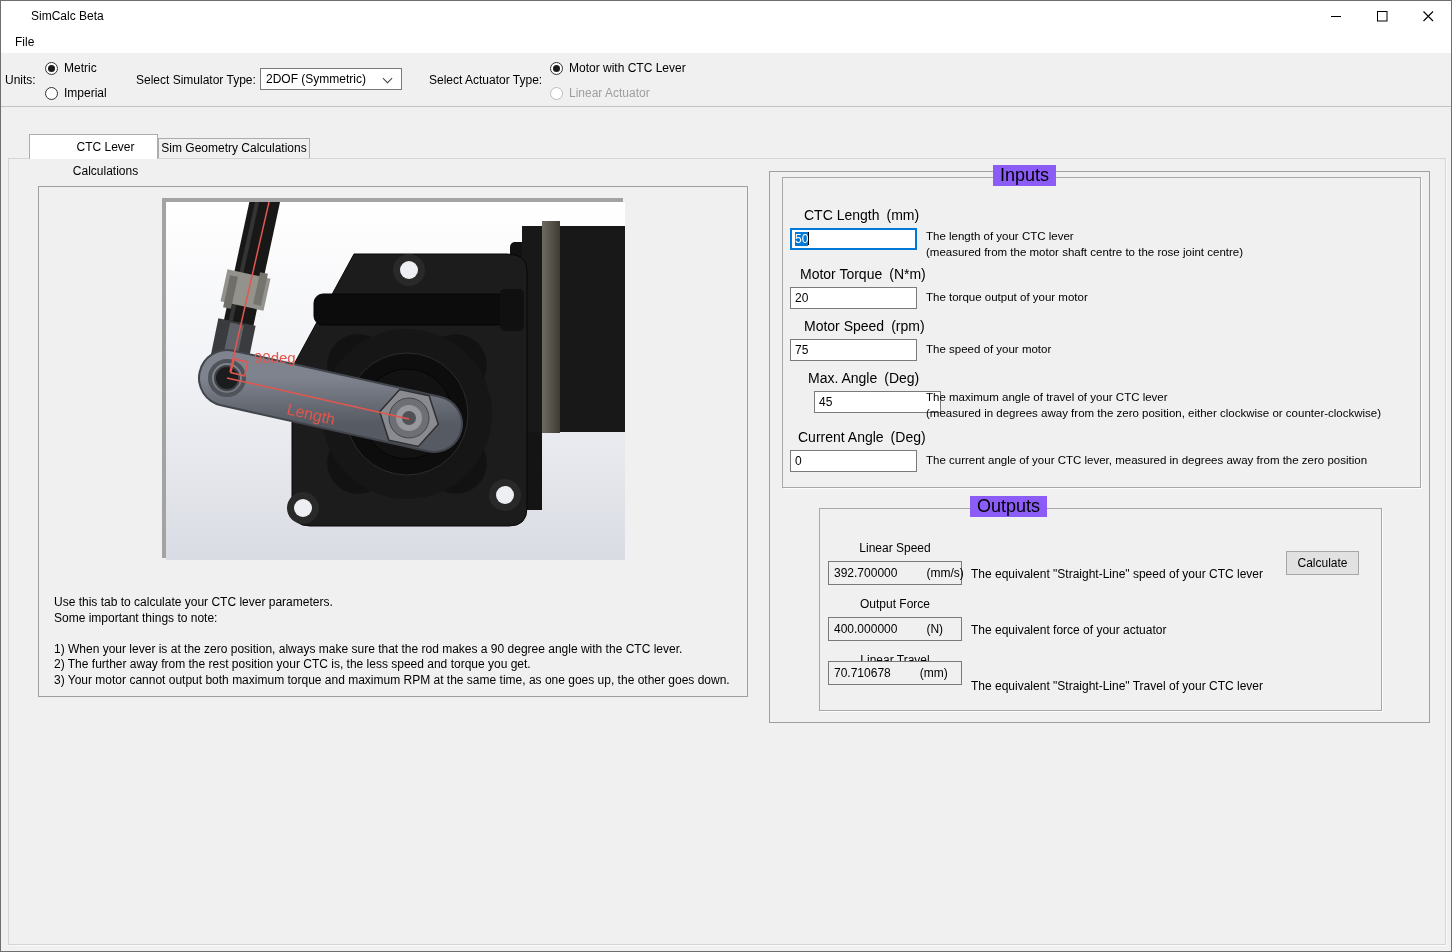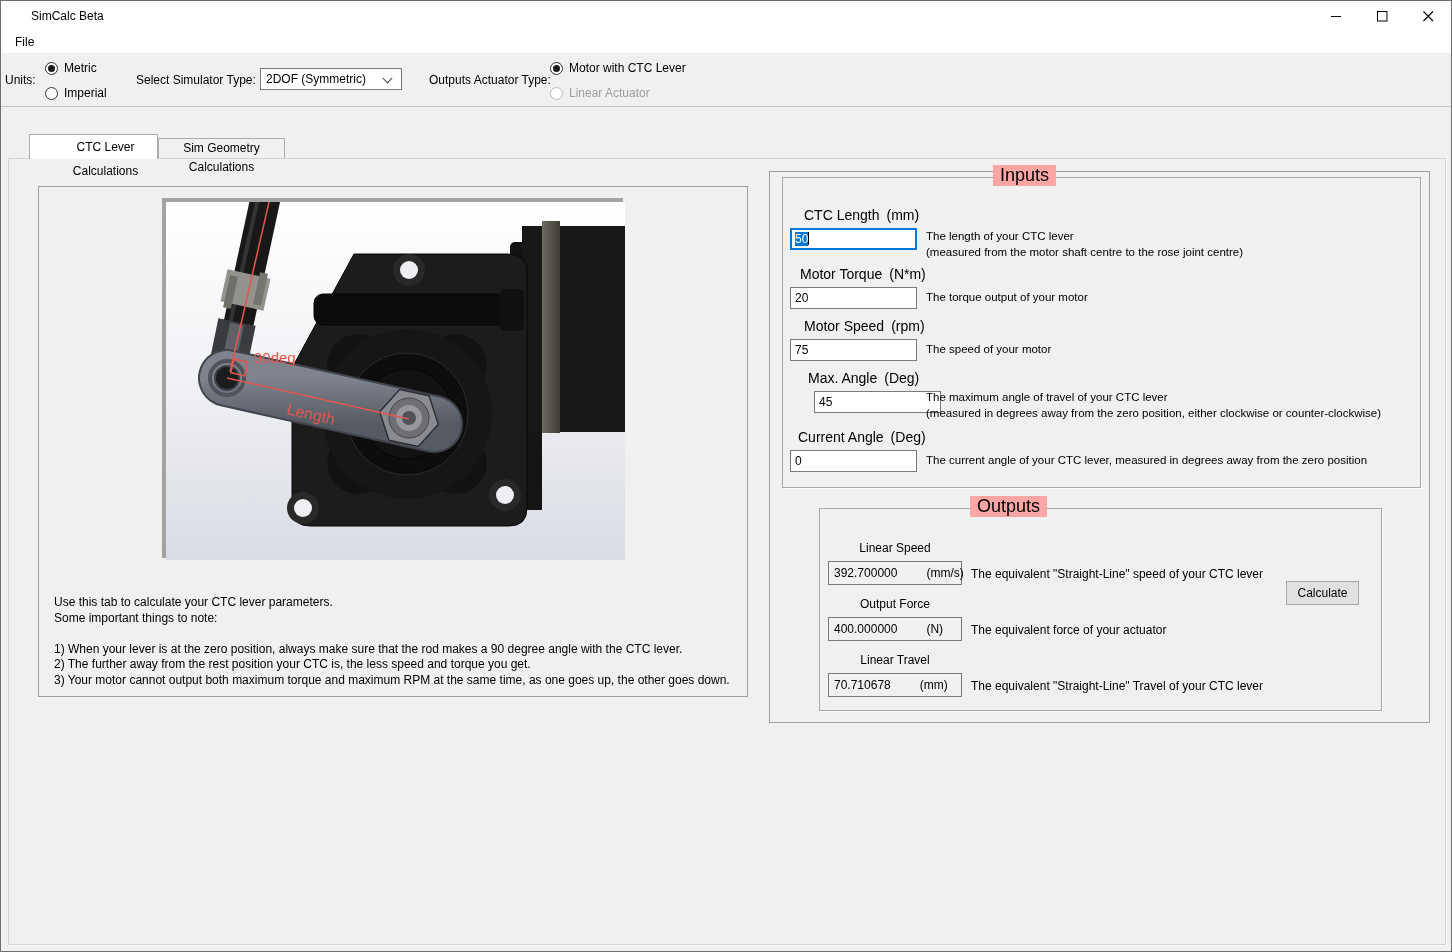--- a/index.html
+++ b/index.html
@@ -28,52 +28,52 @@
   .radio.checked::after { content:""; position:absolute; left:2px; top:2px; width:7px; height:7px; border-radius:50%; background:#1b1b1b; }
   .radio.disabled { border-color:#bdbdbd; }
   .radio-label { position:absolute; font-size:12px; white-space:nowrap; }
   .radio-label.disabled { color:#9e9e9e; }
   .combo { position:absolute; left:259px; top:15px; width:142px; height:22px; background:#fff; border:1px solid #7a7a7a; line-height:20px; padding-left:5px; }
   .combo .chev { position:absolute; right:10px; top:6px; width:7px; height:7px; border-right:1.4px solid #404040; border-bottom:1.4px solid #404040; transform:rotate(45deg); }
 
   
   .tab { position:absolute; text-align:center; font-size:12px; border:1px solid #acacac; border-bottom:none; }
   .tab.active { left:28px; top:133px; width:129px; height:25px; line-height:24px; background:#ffffff; z-index:3;padding-left:24px; }
-  .tab.inactive { left:157px; top:137px; width:127px; height:20px; line-height:19px; background:#f0f0f0; z-index:1; }
+  .tab.inactive { left:157px; top:137px; width:152px; height:20px; line-height:19px; background:#f0f0f0; z-index:1; }
   .tab-pane { position:absolute; left:7px; top:157px; width:1438px; height:787px; background:#f0f0f0; border:1px solid #d4d4d4; box-shadow:1px 1px 0 #fbfbfb; }
 
   
   .panel { position:absolute; border:1px solid #9f9f9f; background:#f0f0f0; }
   .panel-left  { left:29px;  top:27px; width:710px; height:511px; }
   .panel-right { left:760px; top:12px; width:661px; height:552px; }
 
   .diagram-box { position:absolute; left:123px; top:11px; width:461px; height:360px; border:4px solid #a3a3a3; background:#fff;text-align:center; }
   .notes { position:absolute; left:15px; top:408px; width:692px; font-size:12px; line-height:15.5px; white-space:pre-line; }
 
   
   .groupbox { position:absolute; border:1px solid #a8a8a8; box-shadow:1px 1px 0 #fcfcfc; }
   .gb-inputs  { left:12px; top:5px;   width:639px; height:311px; }
   .gb-outputs { left:49px; top:336px; width:563px; height:203px; }
-  .gb-title { position:absolute; top:-13px; background:#fca5a5; padding:0 7px; font-size:18px; white-space:nowrap; }
+  .gb-title { position:absolute; top:-13px; background:#8b5cf6; padding:0 7px; font-size:18px; white-space:nowrap; }
   .gb-title.t-in  { left:210px; }
   .gb-title.t-out { left:150px; }
 
   .fld-label { position:absolute; font-size:14px; white-space:nowrap; }
   .fld-label .unit { margin-left:7px; }
   .tbox { position:absolute; left:7px; width:127px; height:22px; background:#fff; border:1px solid #7a7a7a; line-height:20px; padding-left:4px; font-size:12px; }
   .tbox.focused { border:2px solid #0078d7; line-height:18px; padding-left:3px; }
   .tbox .sel { background:#0078d7; color:#fff; }
   .caret { display:inline-block; width:1px; height:13px; background:#000; vertical-align:-2px; }
   .desc { position:absolute; left:143px; font-size:11.5px; white-space:nowrap; }
 
   .out-label { position:absolute; left:8px; width:134px; text-align:center; font-size:12px; white-space:nowrap; }
   .obox { position:absolute; left:8px; width:134px; height:24px; background:#f0f0f0; border:1px solid #7a7a7a; line-height:22px; padding-left:5px; font-size:12px; white-space:nowrap; }
   .obox .unit { margin-left:29px; }
   .out-desc { position:absolute; left:151px; font-size:12px; white-space:nowrap; }
-  .calc-btn { position:absolute; left:466px; top:42px; width:73px; height:24px; background:#e1e1e1; border:1px solid #a7a7a7; text-align:center; line-height:22px; font-size:12px;margin-top:30px; }
+  .calc-btn { position:absolute; left:466px; top:42px; width:73px; height:24px; background:#e1e1e1; border:1px solid #a7a7a7; text-align:center; line-height:22px; font-size:12px; }
 </style>
 </head>
 <body>
 
 <div class="titlebar">
   <span class="app-title">SimCalc Beta</span>
   <div class="win-controls">
     <div class="win-btn">
       <svg width="11" height="11">
           <rect y="5" width="10" height="1" fill="#000"></rect>
@@ -103,21 +103,21 @@
   <span class="radio-label" style="left:63px; top:8px;">Metric</span>
   <span class="radio" style="left:44px; top:34px;"></span>
   <span class="radio-label" style="left:63px; top:33px;">Imperial</span>
 
   <span class="tb-label" style="left:135px; top:20px;">Select Simulator Type:</span>
   <div class="combo">
     <span>2DOF (Symmetric)</span>
     <span class="chev"></span>
   </div>
 
-  <span class="tb-label" style="left:428px; top:20px;">Outputs Actuator Type:</span>
+  <span class="tb-label" style="left:428px; top:20px;">Select Actuator Type:</span>
   <span class="radio checked" style="left:549px; top:9px;"></span>
   <span class="radio-label" style="left:568px; top:8px;">Motor with CTC Lever</span>
   <span class="radio disabled" style="left:549px; top:34px;"></span>
   <span class="radio-label disabled" style="left:568px; top:33px;">Linear Actuator</span>
 </div>
 
 <div class="tab active">CTC Lever Calculations</div>
 <div class="tab inactive">Sim Geometry Calculations</div>
 
 <div class="tab-pane">
@@ -261,20 +261,20 @@
       <div class="out-desc" style="top:58px;">The equivalent "Straight-Line" speed of your CTC lever</div>
       <div class="calc-btn">Calculate</div>
 
       <span class="out-label" style="top:88px;">Output Force</span>
       <div class="obox" style="top:108px;">
         <span>400.000000</span><span class="unit">(N)</span>
       </div>
       <div class="out-desc" style="top:114px;">The equivalent force of your actuator</div>
 
       <span class="out-label" style="top:144px;">Linear Travel</span>
-      <div class="obox" style="top:164px;">
+      <div class="obox" style="top:152px;">
         <span>70.710678</span><span class="unit">(mm)</span>
       </div>
       <div class="out-desc" style="top:170px;">The equivalent "Straight-Line" Travel of your CTC lever</div>
     </div>
 
   </div>
 </div>
 
 </body></html>

